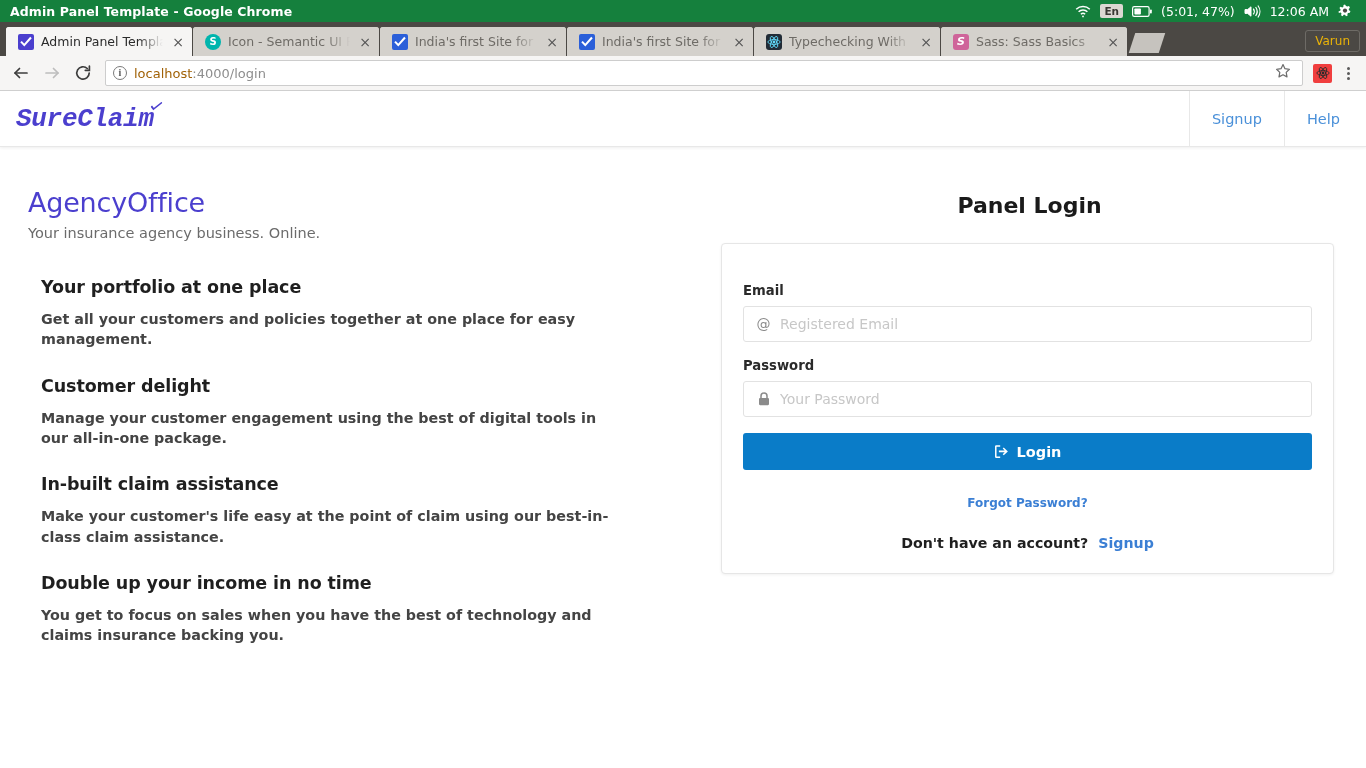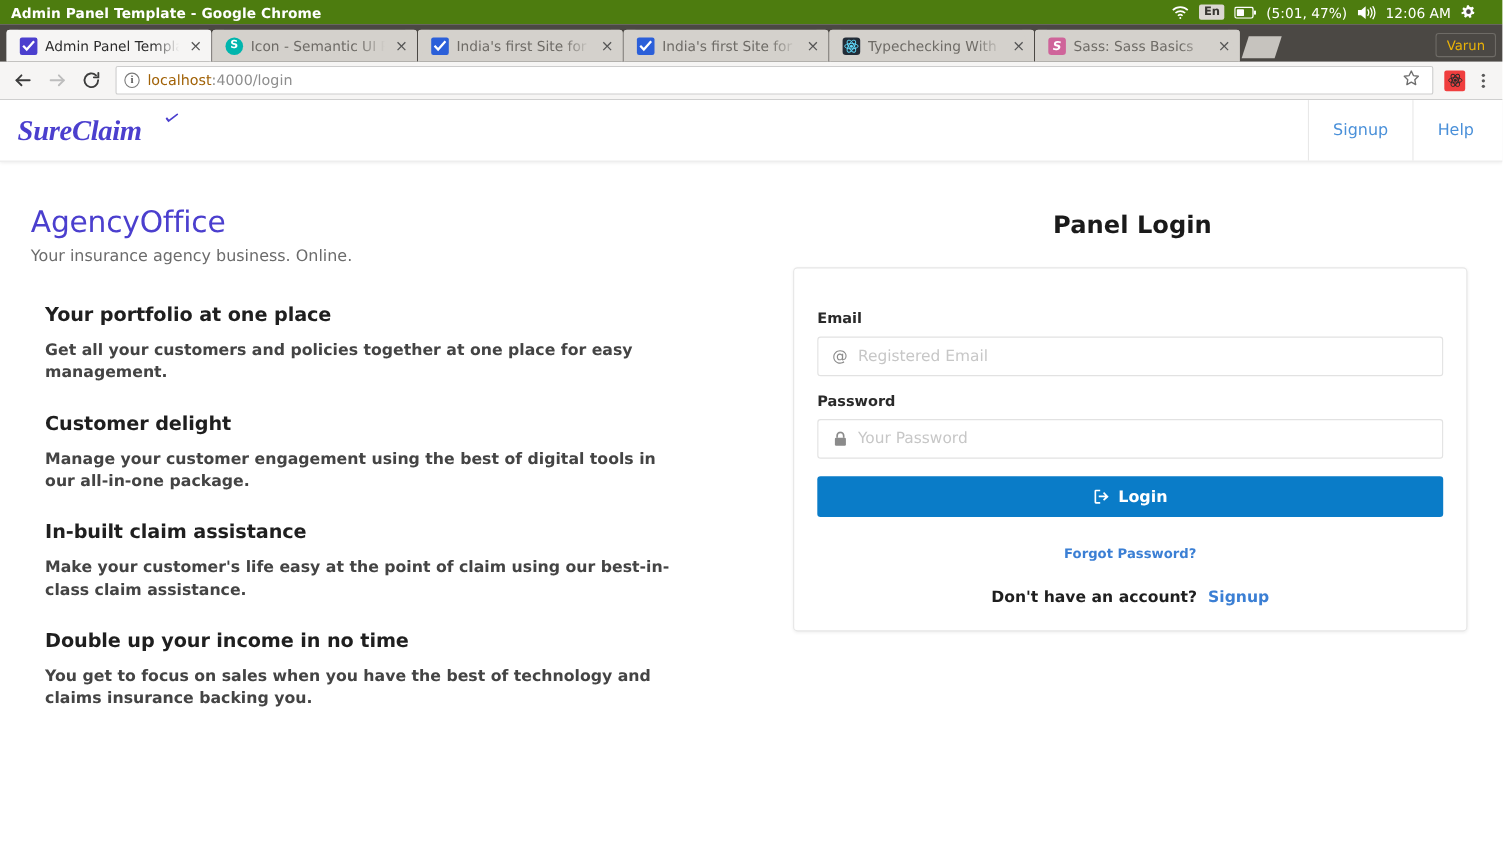--- a/index.html
+++ b/index.html
@@ -8,24 +8,24 @@
     width: 1366px; height: 768px;
     overflow: hidden;
     background: #ffffff;
     font-family: "DejaVu Sans", "Liberation Sans", sans-serif;
   }
 
   
   .os-titlebar {
     position: relative;
     height: 22px;
-    background: #4d7c0f;
-    display: flex;
-    align-items: center;
-    padding: 0 24px 0 10px;
+    background: #15803d;
+    display: flex;
+    align-items: center;
+    padding: 0 14px 0 10px;
     color: #ffffff;
   }
   .os-title {
     font-size: 12.5px;
     font-weight: bold;
     color: #ffffff;
     letter-spacing: 0.1px;
     white-space: nowrap;
   }
   .os-tray {
@@ -185,21 +185,21 @@
   .site-header {
     height: 56px;
     background: #ffffff;
     border-bottom: 1px solid #e8e8e8;
     box-shadow: 0 1px 3px rgba(0,0,0,0.07);
     display: flex;
     align-items: center;
     padding-left: 16px;
   }
   .brand {
-    font-family: Liberation Serif, serif;
+    font-family: Liberation Mono, monospace;
     font-size: 26px;
     font-weight: bold;
     font-style: italic;
     color: #4b3fce;
     letter-spacing: -0.3px;
     position: relative;
     line-height: 1;
   }
   .brand .tick {
     position: absolute;

